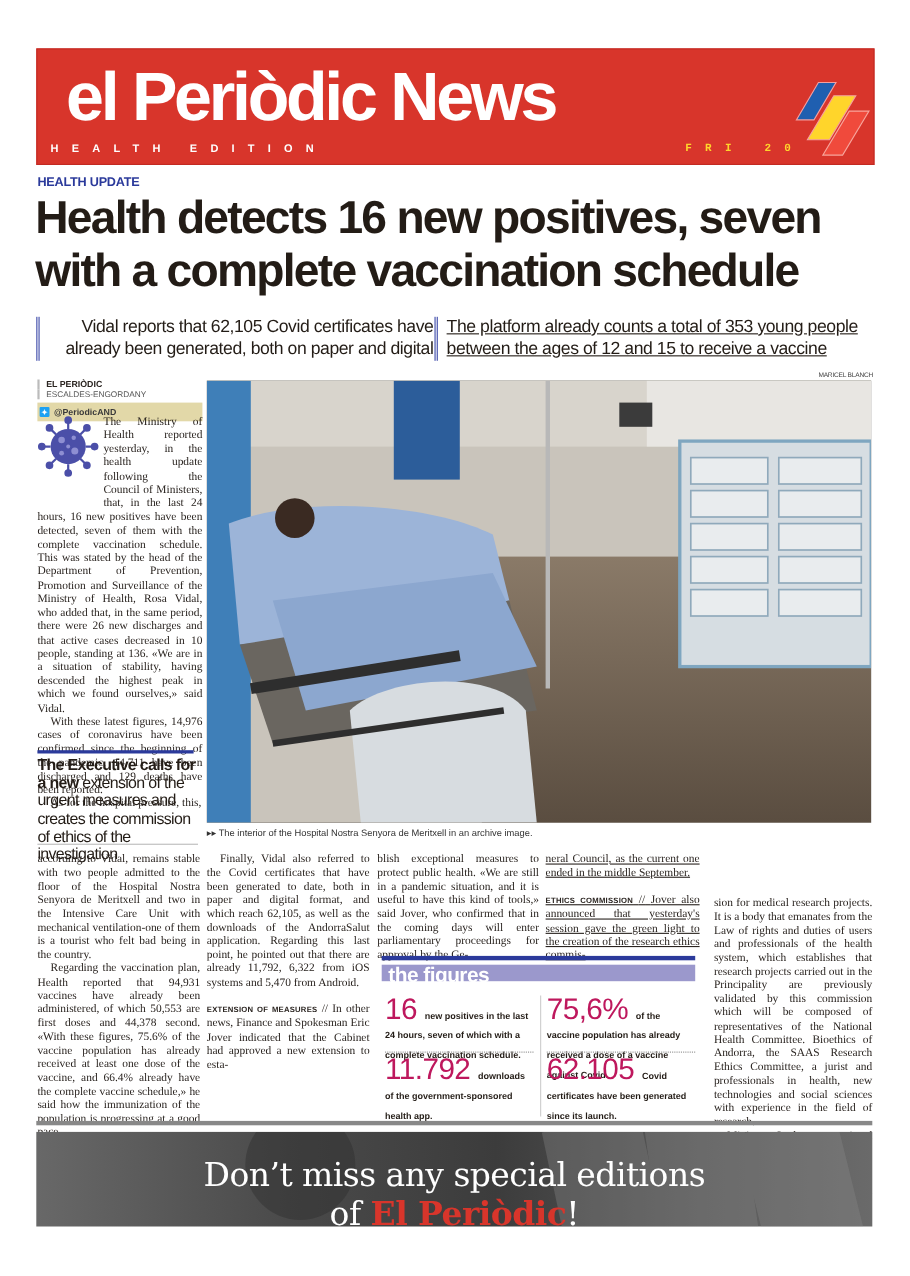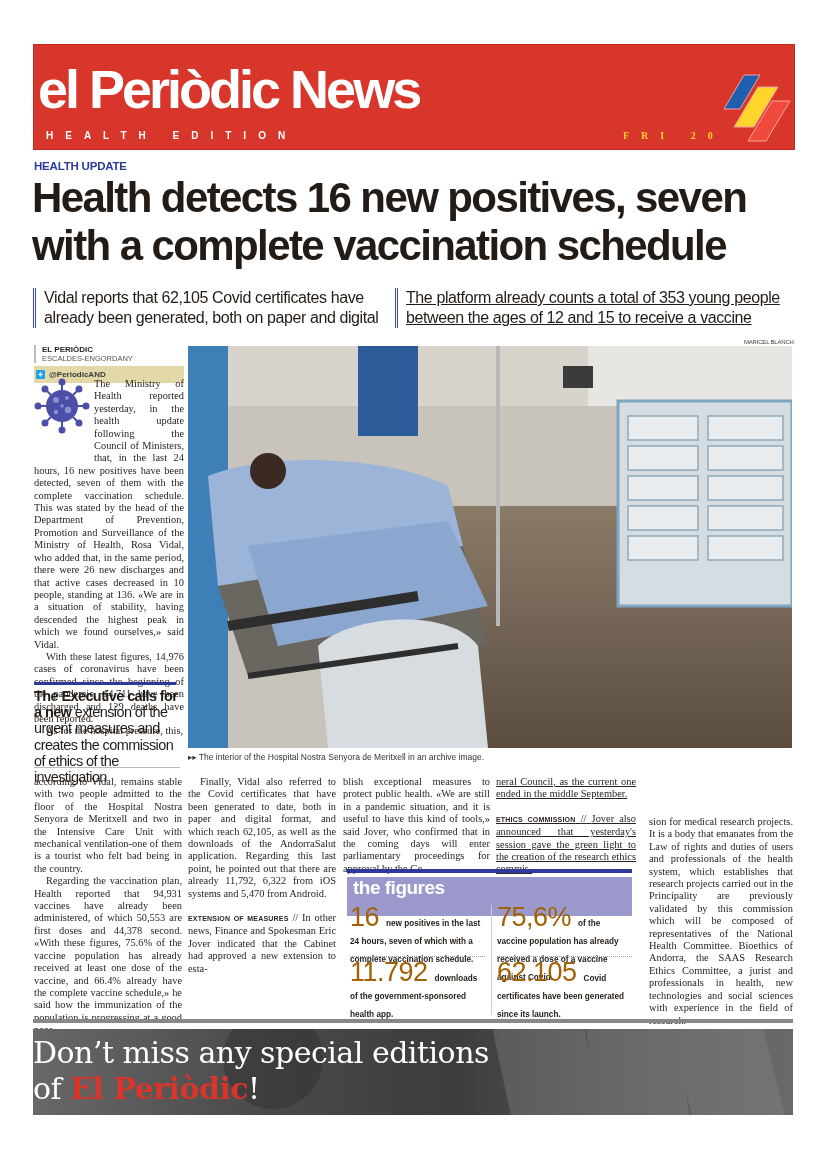--- a/index.html
+++ b/index.html
@@ -1,30 +1,30 @@
 <!DOCTYPE html>
 <html><head>
 <meta charset="utf-8">
 <style>
   html, body { margin:0; padding:0; background:#ffffff; }
   body { width:827px; height:1160px; position:relative; overflow:hidden; font-family:"Liberation Serif", serif; color:#2a2420; }
   .abs { position:absolute; }
 
   
   .masthead { left:33px; top:44px; width:760px; height:104px; background:#d8352b; border:1px solid #c22a22; }
-  .mast-title { left:4px; top:-6px; font-family:"Liberation Sans", sans-serif; font-weight:bold; font-size:54px; color:#fff; letter-spacing:-3px; line-height:100px; white-space:nowrap; }
+  .mast-title { left:26px; top:-6px; font-family:"Liberation Sans", sans-serif; font-weight:bold; font-size:62px; color:#fff; letter-spacing:-3px; line-height:100px; white-space:nowrap; }
   .mast-edition { left:12px; top:85px; font-family:"Liberation Sans", sans-serif; font-weight:bold; font-size:10px; color:#fff; letter-spacing:12px; white-space:nowrap; }
-  .mast-date { left:589px; top:85px; font-family:Liberation Serif, serif; font-weight:bold; font-size:10px; color:#ffd52b; letter-spacing:12px; white-space:nowrap;text-align:right; }
+  .mast-date { left:589px; top:85px; font-family:Liberation Mono, monospace; font-weight:bold; font-size:10px; color:#ffd52b; letter-spacing:12px; white-space:nowrap;text-align:right; }
   .mast-logo { left:688px; top:18px; width:70px; height:80px; }
 
   .kicker { left:34px; top:160px; font-family:"Liberation Sans", sans-serif; font-weight:bold; font-size:11.5px; color:#2b3a9b; letter-spacing:-0.2px; }
   .headline { left:32px; top:174px; width:770px; font-family:"Liberation Sans", sans-serif; font-weight:bold; font-size:42px; line-height:48px; color:#231c16; letter-spacing:-1.6px; }
 
   .deck { top:288px; font-family:"Liberation Sans", sans-serif; font-size:16px; line-height:20px; color:#231c16; letter-spacing:-0.4px; padding-left:8px; border-left:3px double #3b48a8; }
-  .deck1 { left:33px; width:350px; }
+  .deck1 { left:33px; width:350px;text-align:right; }
   .deck2 { left:395px; width:400px;text-decoration:underline; }
 
   
   .byline { left:34px; top:345px; width:150px; font-family:"Liberation Sans", sans-serif; }
   .byline .src { font-weight:bold; font-size:8px; padding-left:6px; border-left:2px solid #bbb; }
   .byline .loc { font-size:7.5px; color:#555; padding-left:6px; border-left:2px solid #bbb; }
   .twitter { margin-top:3px; background:#e2d8a8; height:17px; font-size:8px; font-weight:bold; color:#3a3a3a; display:flex; align-items:center; gap:4px; padding-left:2px; }
   .tw-icon { width:9px; height:9px; background:#1da1f2; color:#fff; font-size:7px; display:flex; align-items:center; justify-content:center; border-radius:1px; }
 
   .virus { left:34px; top:378px; width:56px; height:56px; }
@@ -49,31 +49,31 @@
   .col { top:776px; width:148px; }
   .col1 { left:34px; }
   .col2 { left:188px; }
   .col3 { left:343px; width:147px; }
   .col4 { left:496px; width:140px;text-decoration:underline; }
   .col5 { left:649px; width:144px;margin-top:40px; }
   .subhead { font-family:"Liberation Sans", sans-serif; font-weight:bold; font-size:7px; letter-spacing:0.2px; }
 
   
   .fig-rule { left:347px; top:869px; width:285px; height:4px; background:#2b3a9b; }
-  .fig-head { left:347px; top:877px; width:285px; height:39px; background:#9b98cc; color:#fff; font-family:"Liberation Sans", sans-serif; font-weight:bold; font-size:19px; line-height:22px; padding-left:6px; box-sizing:border-box; letter-spacing:-0.5px; }
+  .fig-head { left:347px; top:877px; width:285px; height:15px; background:#9b98cc; color:#fff; font-family:"Liberation Sans", sans-serif; font-weight:bold; font-size:19px; line-height:22px; padding-left:6px; box-sizing:border-box; letter-spacing:-0.5px; }
   .fig { font-family:"Liberation Sans", sans-serif; width:135px; }
-  .fig .num { font-size:27px; color:#a16207; line-height:24px; letter-spacing:-0.5px; }
+  .fig .num { font-size:27px; color:#be185d; line-height:24px; letter-spacing:-0.5px; }
   .fig .txt { font-size:8.2px; font-weight:bold; color:#231c16; line-height:10.5px; }
   .fig-divider { left:491px; top:905px; width:1px; height:110px; background:#ccc; }
   .fig-dots { height:0; border-top:1px dotted #999; }
 
   
   .promo-rule { left:33px; top:1019px; width:760px; height:4px; background:#888; }
   .promo { left:33px; top:1029px; width:760px; height:86px; background:linear-gradient(90deg,#686868 0%,#4a4a4a 30%,#3c3c3c 55%,#5a5a5a 80%,#6a6a6a 100%); overflow:hidden; }
-  .promo-text { left:0; top:6px; width:760px; text-align:left; font-family:"DejaVu Serif", serif; font-size:30px; line-height:36px; color:#fff; letter-spacing:-0.5px; }
+  .promo-text { left:0; top:22px; width:760px; text-align:center; font-family:"DejaVu Serif", serif; font-size:30px; line-height:36px; color:#fff; letter-spacing:-0.5px; }
   .promo-brand { color:#d8352b; font-weight:bold; }
 </style>
 </head>
 <body>
 
 <div class="abs masthead">
   <div class="abs mast-title">el Periòdic News</div>
   <div class="abs mast-edition">HEALTH EDITION</div>
   <div class="abs mast-date">FRI 20</div>
   <svg class="abs mast-logo" viewBox="0 0 70 80">

